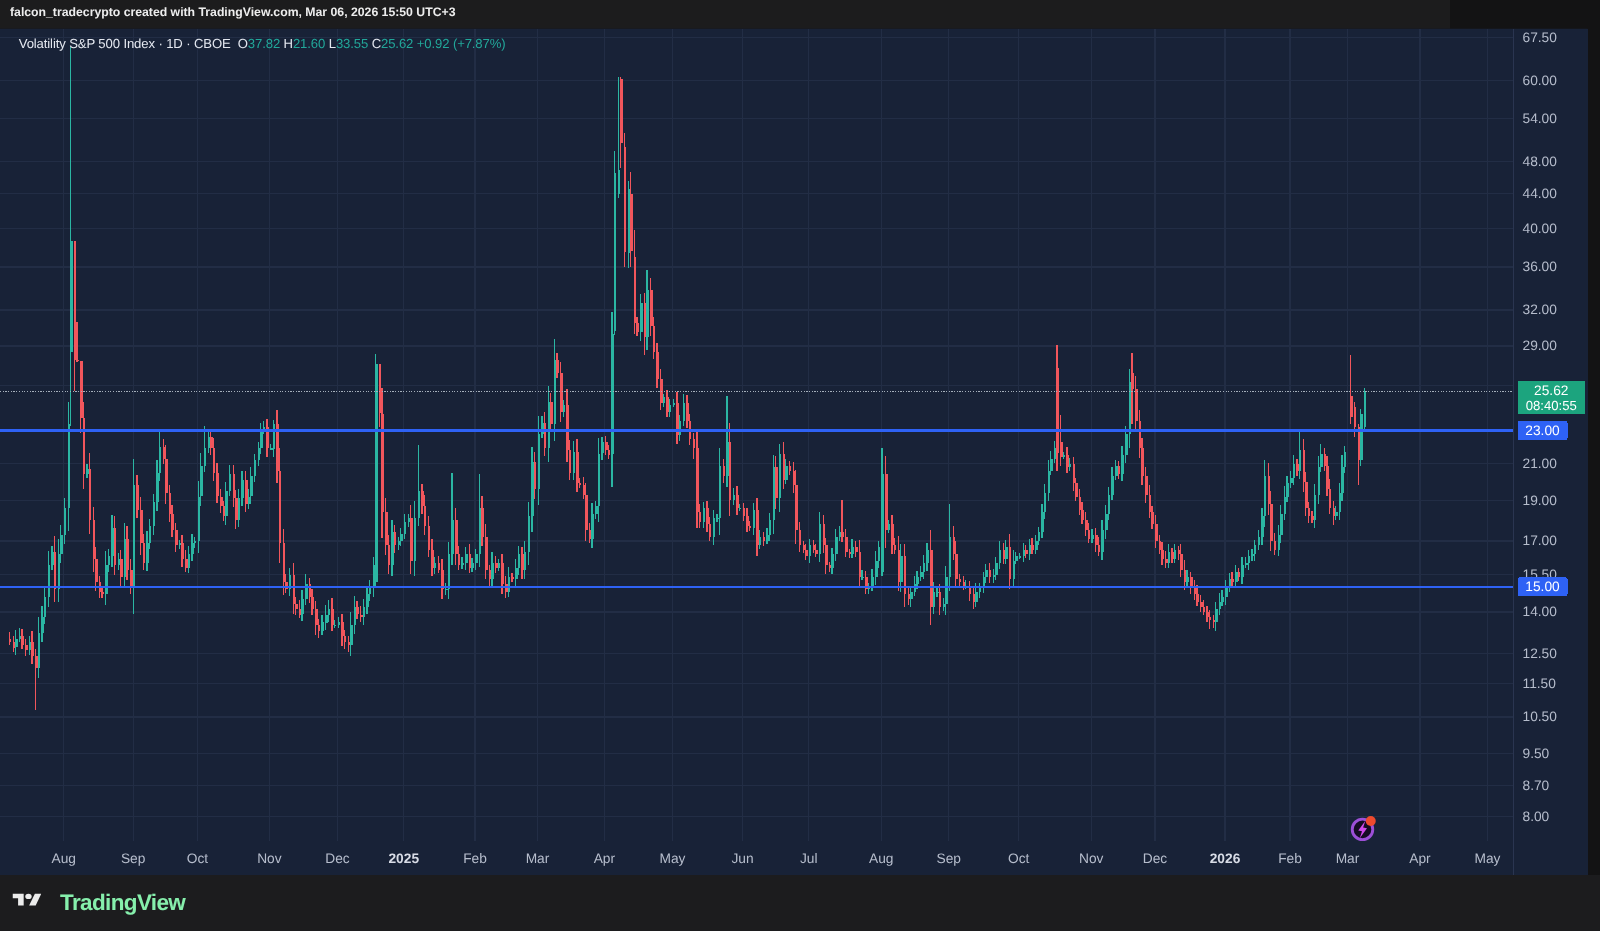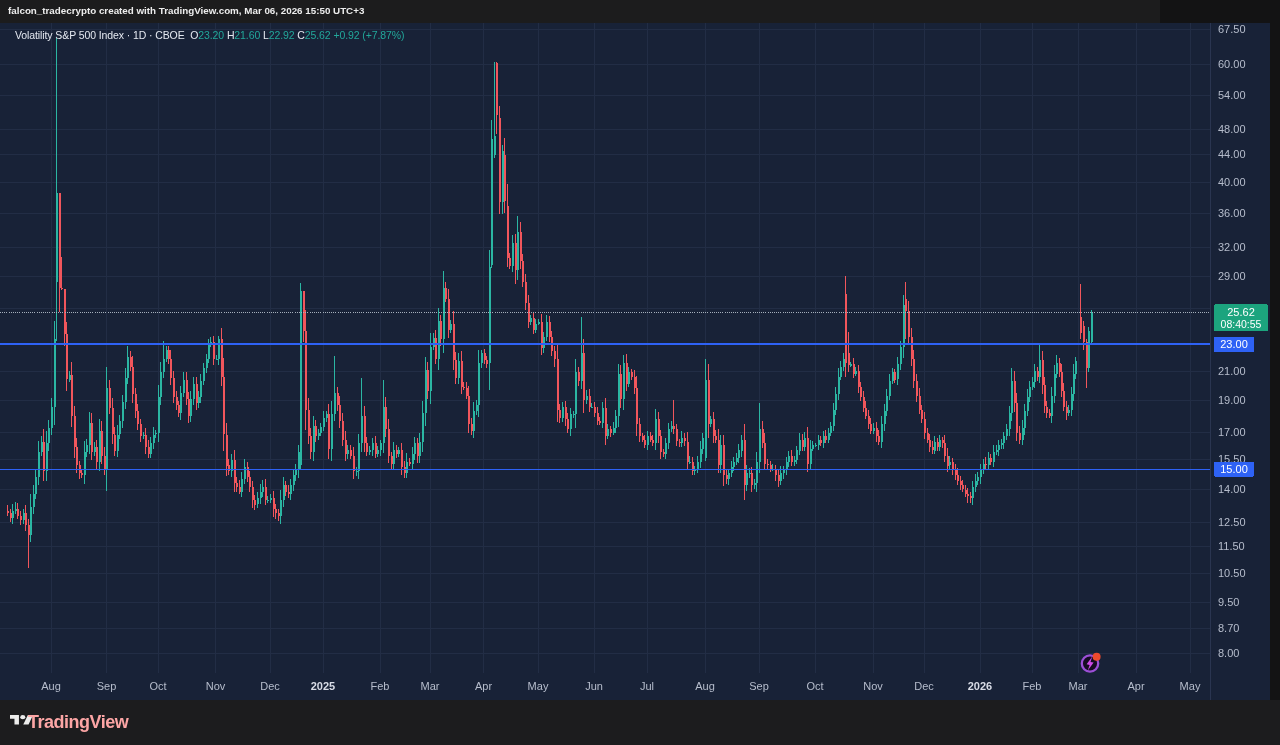--- a/index.html
+++ b/index.html
@@ -3,21 +3,21 @@
 html,body{margin:0;padding:0;background:#131314;width:1280px;height:745px;overflow:hidden}
 *{box-sizing:border-box}
 .topbar{position:absolute;left:0;top:0;width:1160px;height:23px;background:#1c1c1d;color:#ededed;
  font:700 9.8px "Liberation Sans",sans-serif;line-height:21px;padding-left:8px}
 .chart{position:absolute;left:0;top:23px;width:1270px;height:677px;background:#182237}
 .legend{position:absolute;left:15px;top:29px;font:10.5px "Liberation Sans",sans-serif;letter-spacing:-0.1px;color:#e4e8f0;white-space:nowrap;z-index:5}
 .legend b{font-weight:400;color:#e4e8f0}
 .legend .v{color:#22a79a}
 .footer{position:absolute;left:0;top:700px;width:1280px;height:45px;background:#1c1c1e}
 .tvlogo{position:absolute;left:10px;top:12.5px}
-.tvtext{position:absolute;left:28px;top:11.5px;font:700 18px "Liberation Sans",sans-serif;color:#fca5a5;letter-spacing:-0.5px}
+.tvtext{position:absolute;left:48px;top:11.5px;font:700 18px "Liberation Sans",sans-serif;color:#86efac;letter-spacing:-0.5px}
 </style></head><body>
 <div class="topbar">falcon_tradecrypto created with TradingView.com, Mar 06, 2026 15:50 UTC+3</div>
 <div class="chart"></div>
 <svg width="1280" height="677" viewBox="0 23 1280 677" style="position:absolute;left:0;top:23px;display:block" shape-rendering="crispEdges">
 <rect x="0" y="23" width="1270" height="677" fill="#182237"></rect>
 <line x1="0" y1="653.0" x2="1210.0" y2="653.0" stroke="#222d45" stroke-width="1"></line>
 <line x1="0" y1="628.5" x2="1210.0" y2="628.5" stroke="#222d45" stroke-width="1"></line>
 <line x1="0" y1="602.8" x2="1210.0" y2="602.8" stroke="#222d45" stroke-width="1"></line>
 <line x1="0" y1="573.5" x2="1210.0" y2="573.5" stroke="#222d45" stroke-width="1"></line>
 <line x1="0" y1="546.9" x2="1210.0" y2="546.9" stroke="#222d45" stroke-width="1"></line>
@@ -950,20 +950,20 @@
 <text x="1032" y="690" text-anchor="middle" font-family="Liberation Sans, sans-serif" font-size="11" fill="#b6bdcc">Feb</text>
 <text x="1078" y="690" text-anchor="middle" font-family="Liberation Sans, sans-serif" font-size="11" fill="#b6bdcc">Mar</text>
 <text x="1136" y="690" text-anchor="middle" font-family="Liberation Sans, sans-serif" font-size="11" fill="#b6bdcc">Apr</text>
 <text x="1190" y="690" text-anchor="middle" font-family="Liberation Sans, sans-serif" font-size="11" fill="#b6bdcc">May</text>
 <g shape-rendering="auto">
 <circle cx="1090" cy="663.5" r="8.2" fill="#150b22" stroke="#9c4fd6" stroke-width="2.3"></circle>
 <path d="M1092.3 656.5 L1086.6 664.3 L1089.6 664.9 L1087.8 670.6 L1093.6 662.6 L1090.5 662.0 Z" fill="#cf49e8"></path>
 <circle cx="1096.6" cy="656.8" r="4.0" fill="#ee4a2d"></circle>
 </g>
 </svg>
-<div class="legend">Volatility S&amp;P 500 Index · 1D · CBOE&nbsp;&nbsp;<b>O</b><span class="v">23.20</span>&nbsp;<b>H</b><span class="v">21.60</span>&nbsp;<b>L</b><span class="v">22.92</span>&nbsp;<b>C</b><span class="v">25.62</span>&nbsp;<span class="v">+0.92 (+7.87%)</span></div>
+<div class="legend">Volatility S&amp;P 500 Index · 1D · CBOE&nbsp;&nbsp;<b>O</b><span class="v">37.82</span>&nbsp;<b>H</b><span class="v">21.60</span>&nbsp;<b>L</b><span class="v">33.55</span>&nbsp;<b>C</b><span class="v">25.62</span>&nbsp;<span class="v">+0.92 (+7.87%)</span></div>
 <div class="footer">
 <svg class="tvlogo" width="23" height="14.5" viewBox="0 0 36 28" preserveAspectRatio="none">
 <path fill="#ececec" d="M14 22H7V11H0V4h14v18z"></path>
 <circle fill="#ececec" cx="20" cy="8" r="4"></circle>
 <path fill="#ececec" d="M29.032 22h-8.226l7.193-18H36l-6.968 18z"></path>
 </svg>
 <div class="tvtext">TradingView</div>
 </div>
 </body></html>

